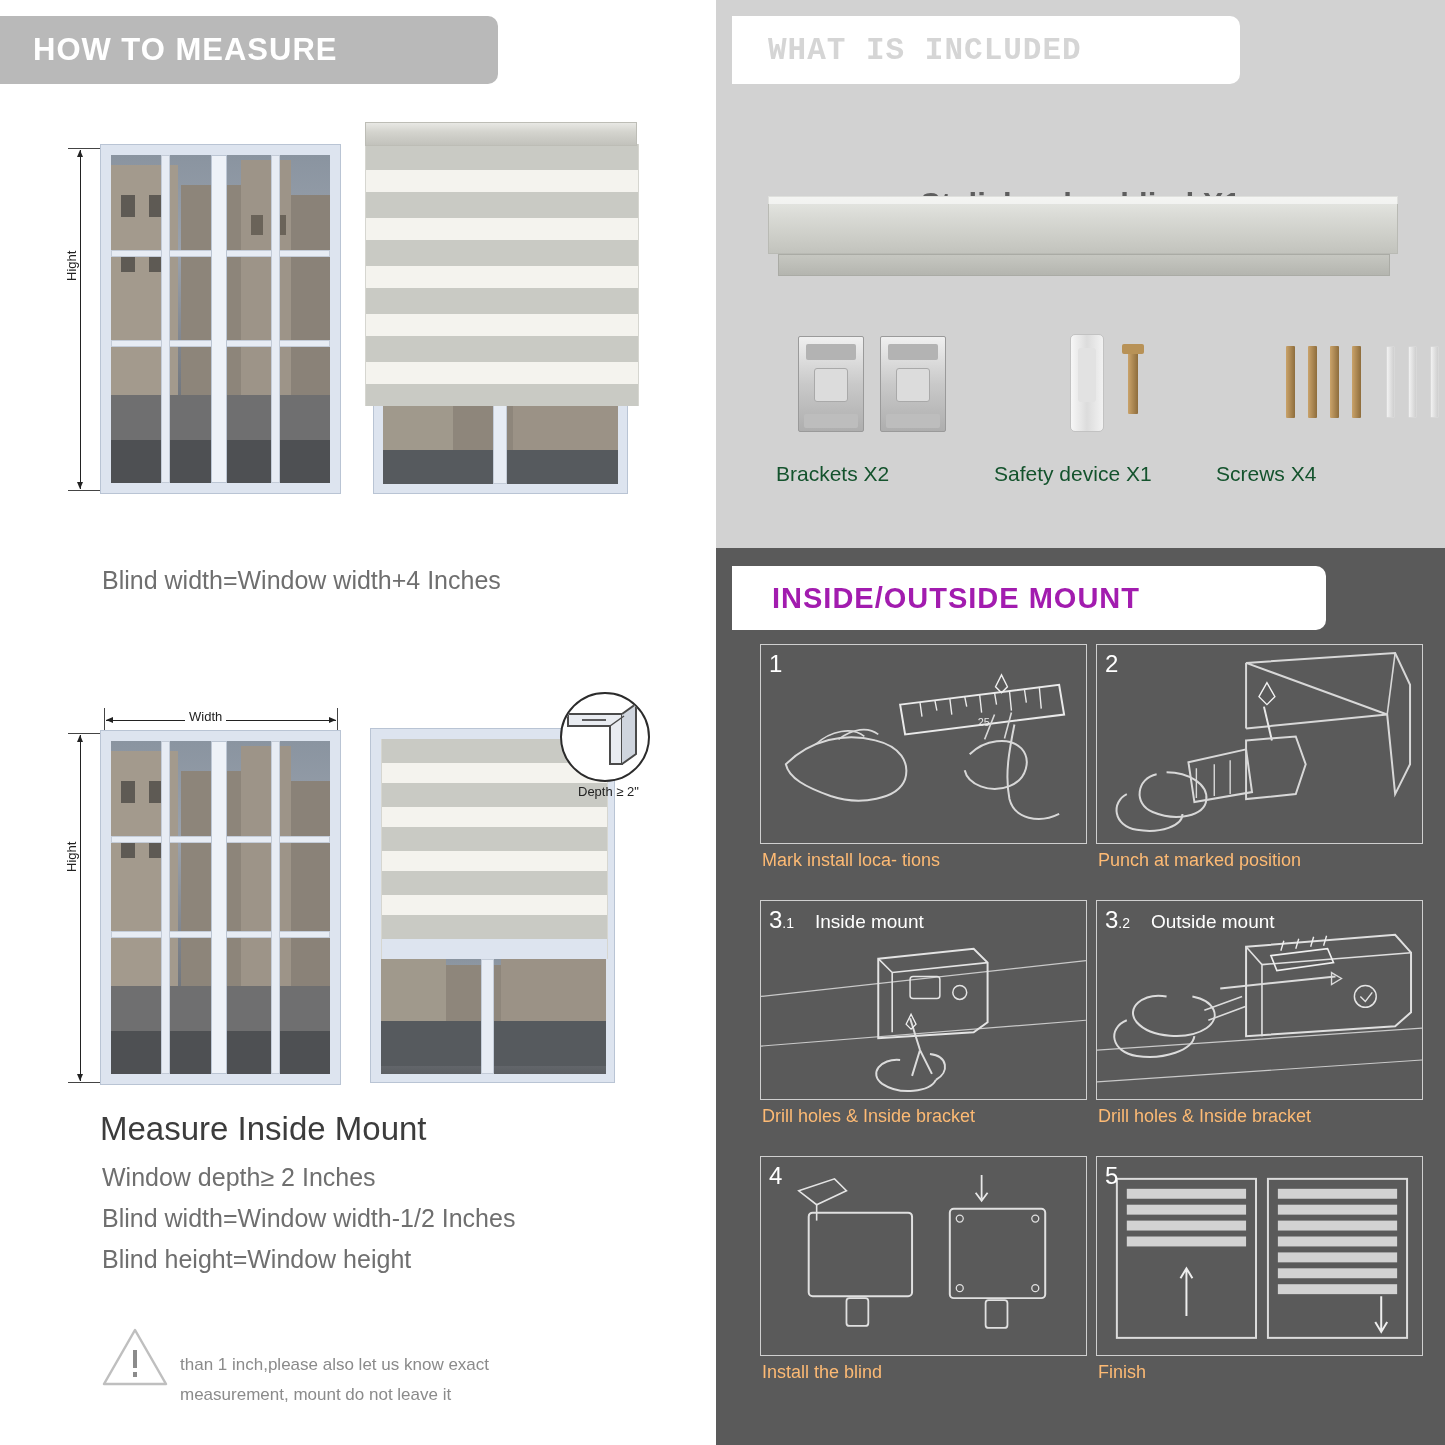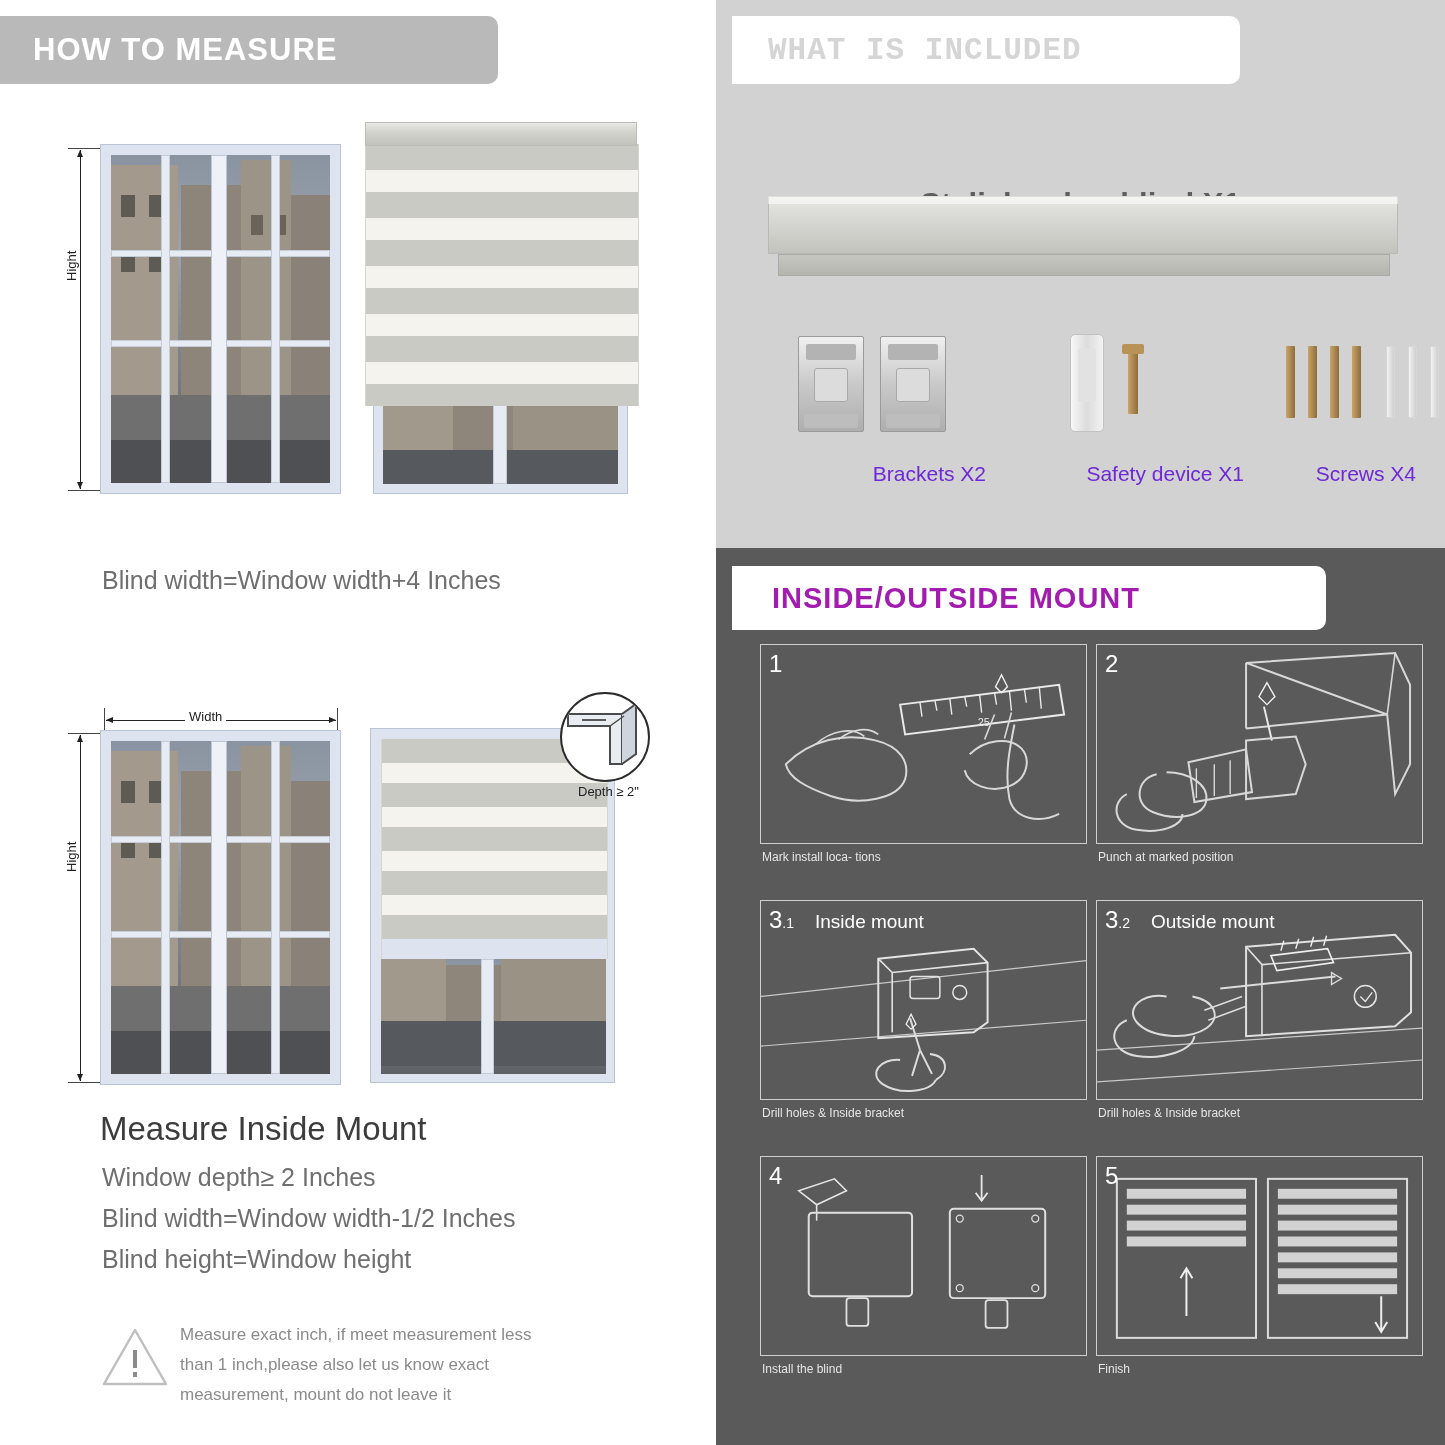--- a/index.html
+++ b/index.html
@@ -238,22 +238,22 @@
     text-align: center;
     font-size: 31px;
     font-weight: bold;
     color: #5e5e5e;
     margin-top: 47px;
   }
 
   .hw-label {
     position: absolute;
     font-size: 21px;
-    color: #6d28d9;
-    text-align: right;
+    color: #14532d;
+    text-align: left;
   }
 
   .bracket {
     position: absolute;
     background: linear-gradient(180deg,#f0f0f0 0%,#c9c9c9 50%,#aeaeae 100%);
     border: 1px solid #9a9a9a;
     box-sizing: border-box;
     border-radius: 2px;
   }
   .screw {
@@ -316,22 +316,22 @@
   .step-num .sub { font-size: 14px; }
   .step-inline-label {
     position: absolute;
     left: 54px;
     top: 10px;
     font-size: 19px;
     color: #ffffff;
   }
   .step-caption {
     position: absolute;
-    font-size: 12px;
-    color: #e5e5e5;
+    font-size: 18px;
+    color: #fdba74;
   }
 
   .sketch { position: absolute; inset: 0; }
 </style>
 </head>
 <body>
 
 <div class="page">
 
   <div class="left-col">
@@ -475,21 +475,20 @@
     <div class="line-text" style="left:102px;top:1163px;">Window depth≥ 2 Inches</div>
     <div class="line-text" style="left:102px;top:1204px;">Blind width=Window width-1/2 Inches</div>
     <div class="line-text" style="left:102px;top:1245px;">Blind height=Window height</div>
 
     <div class="warn-box" style="left:100px;top:1320px;width:560px;height:100px;">
       <svg width="70" height="66" viewBox="0 0 70 66" style="position:absolute;left:0;top:4px;">
         <path d="M35 6 L66 60 L4 60 Z" fill="none" stroke="#bfbfbf" stroke-width="2.5" stroke-linejoin="round"></path>
         <rect x="33" y="26" width="4" height="18" fill="#8b8b8b"></rect>
         <rect x="33" y="48" width="4" height="5" fill="#8b8b8b"></rect>
       </svg>
-      <div class="warn-text" style="left:80px;top:0;">Measure exact inch, if meet measurement less</div>
       <div class="warn-text" style="left:80px;top:30px;">than 1 inch,please also let us know exact</div>
       <div class="warn-text" style="left:80px;top:60px;">measurement, mount do not leave it</div>
     </div>
   </div>
 
   <div class="right-top">
 
     <div id="included-banner">
       <span class="banner-title">WHAT IS INCLUDED</span>
     </div>

